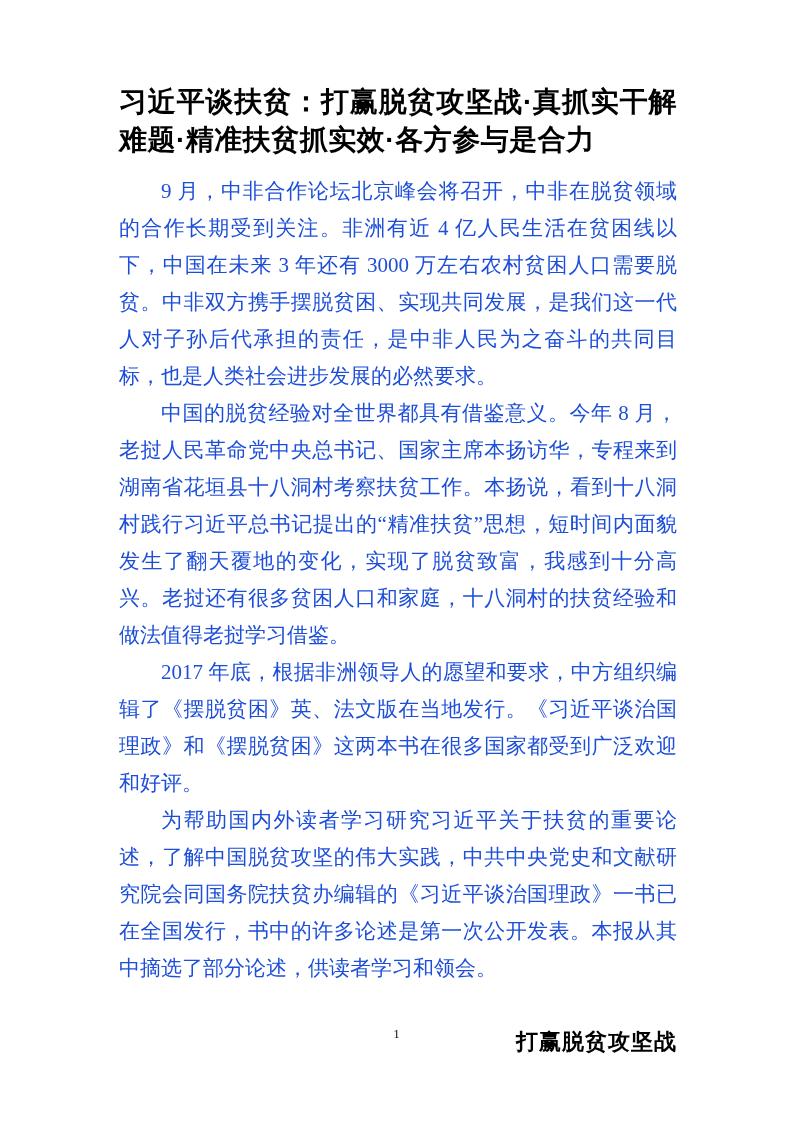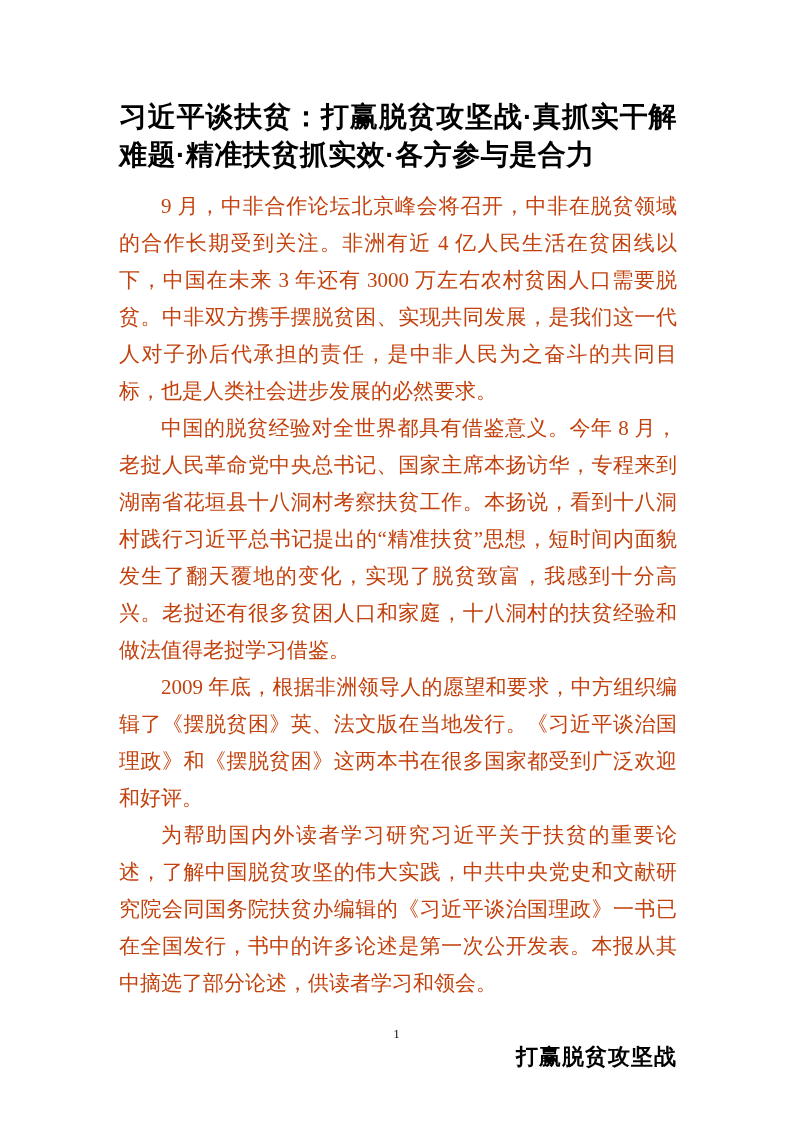--- a/index.html
+++ b/index.html
@@ -12,40 +12,40 @@
     width: 793px;
     height: 1122px;
     background: #ffffff;
     color: #000000;
     overflow: hidden;
     font-family: "Liberation Serif", "DejaVu Serif", serif;
   }
   .content {
     position: absolute;
     left: 119px;
-    top: 98px;
+    top: 83px;
     width: 558px;
   }
   .doc-title {
     margin: 0 0 14px 0;
     font-family: "Liberation Sans", "DejaVu Sans", sans-serif;
     font-weight: bold;
     font-size: 28px;
     line-height: 38px;
     letter-spacing: 0.5px;
     text-align: justify;
     color: #000000;
   }
   .body-text p {
     margin: 0;
     font-size: 21px;
     line-height: 37px;
     text-align: justify;
     text-indent: 2em;
-    color: #c2410c;
+    color: #1d4ed8;
   }
   .section-heading {
     margin: 38px 0 0 0;
     font-size: 22px;
     line-height: 34px;
     font-weight: bold;
     text-align: right;
     letter-spacing: 1px;
     color: #000000;
   }
@@ -63,21 +63,21 @@
 </head>
 <body>
 
 <div class="page">
   <div class="content">
     <h1 class="doc-title">习近平谈扶贫：打赢脱贫攻坚战·真抓实干解难题·精准扶贫抓实效·各方参与是合力</h1>
 
     <div class="body-text">
       <p>9 月，中非合作论坛北京峰会将召开，中非在脱贫领域的合作长期受到关注。非洲有近 4 亿人民生活在贫困线以下，中国在未来 3 年还有 3000 万左右农村贫困人口需要脱贫。中非双方携手摆脱贫困、实现共同发展，是我们这一代人对子孙后代承担的责任，是中非人民为之奋斗的共同目标，也是人类社会进步发展的必然要求。</p>
       <p>中国的脱贫经验对全世界都具有借鉴意义。今年 8 月，老挝人民革命党中央总书记、国家主席本扬访华，专程来到湖南省花垣县十八洞村考察扶贫工作。本扬说，看到十八洞村践行习近平总书记提出的“精准扶贫”思想，短时间内面貌发生了翻天覆地的变化，实现了脱贫致富，我感到十分高兴。老挝还有很多贫困人口和家庭，十八洞村的扶贫经验和做法值得老挝学习借鉴。</p>
-      <p>2009 年底，根据非洲领导人的愿望和要求，中方组织编辑了《摆脱贫困》英、法文版在当地发行。《习近平谈治国理政》和《摆脱贫困》这两本书在很多国家都受到广泛欢迎和好评。</p>
+      <p>2017 年底，根据非洲领导人的愿望和要求，中方组织编辑了《摆脱贫困》英、法文版在当地发行。《习近平谈治国理政》和《摆脱贫困》这两本书在很多国家都受到广泛欢迎和好评。</p>
       <p>为帮助国内外读者学习研究习近平关于扶贫的重要论述，了解中国脱贫攻坚的伟大实践，中共中央党史和文献研究院会同国务院扶贫办编辑的《习近平谈治国理政》一书已在全国发行，书中的许多论述是第一次公开发表。本报从其中摘选了部分论述，供读者学习和领会。</p>
     </div>
 
     <div class="section-heading">打赢脱贫攻坚战</div>
   </div>
 
   <div class="page-number">1</div>
 </div>
 
 </body></html>

